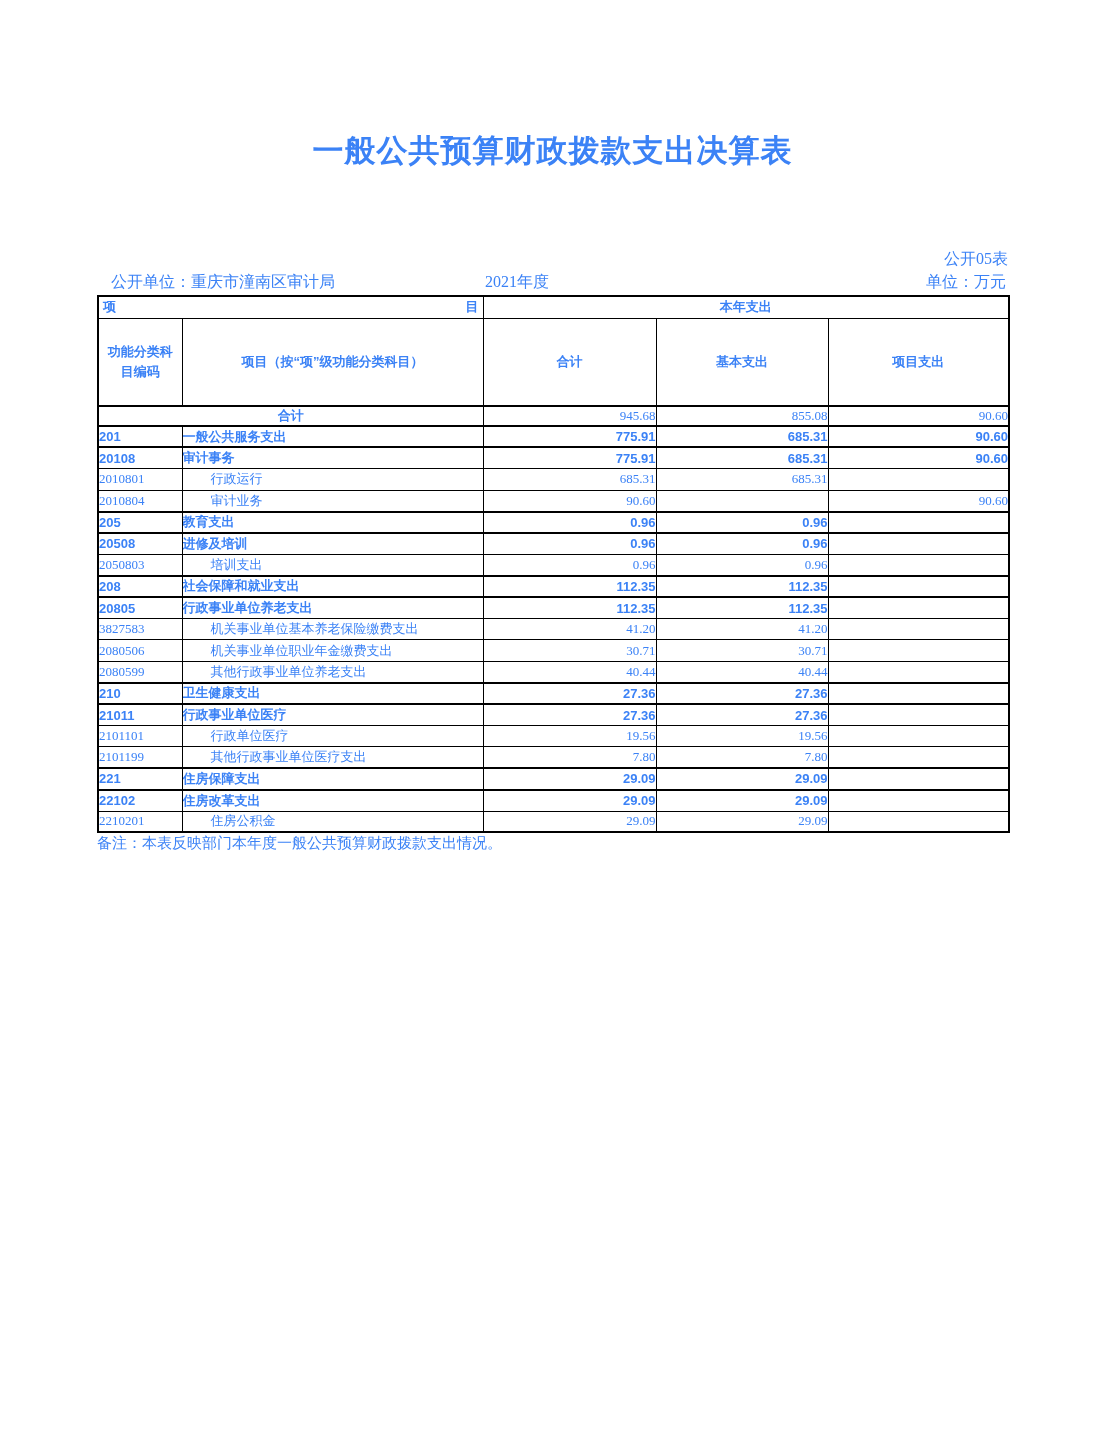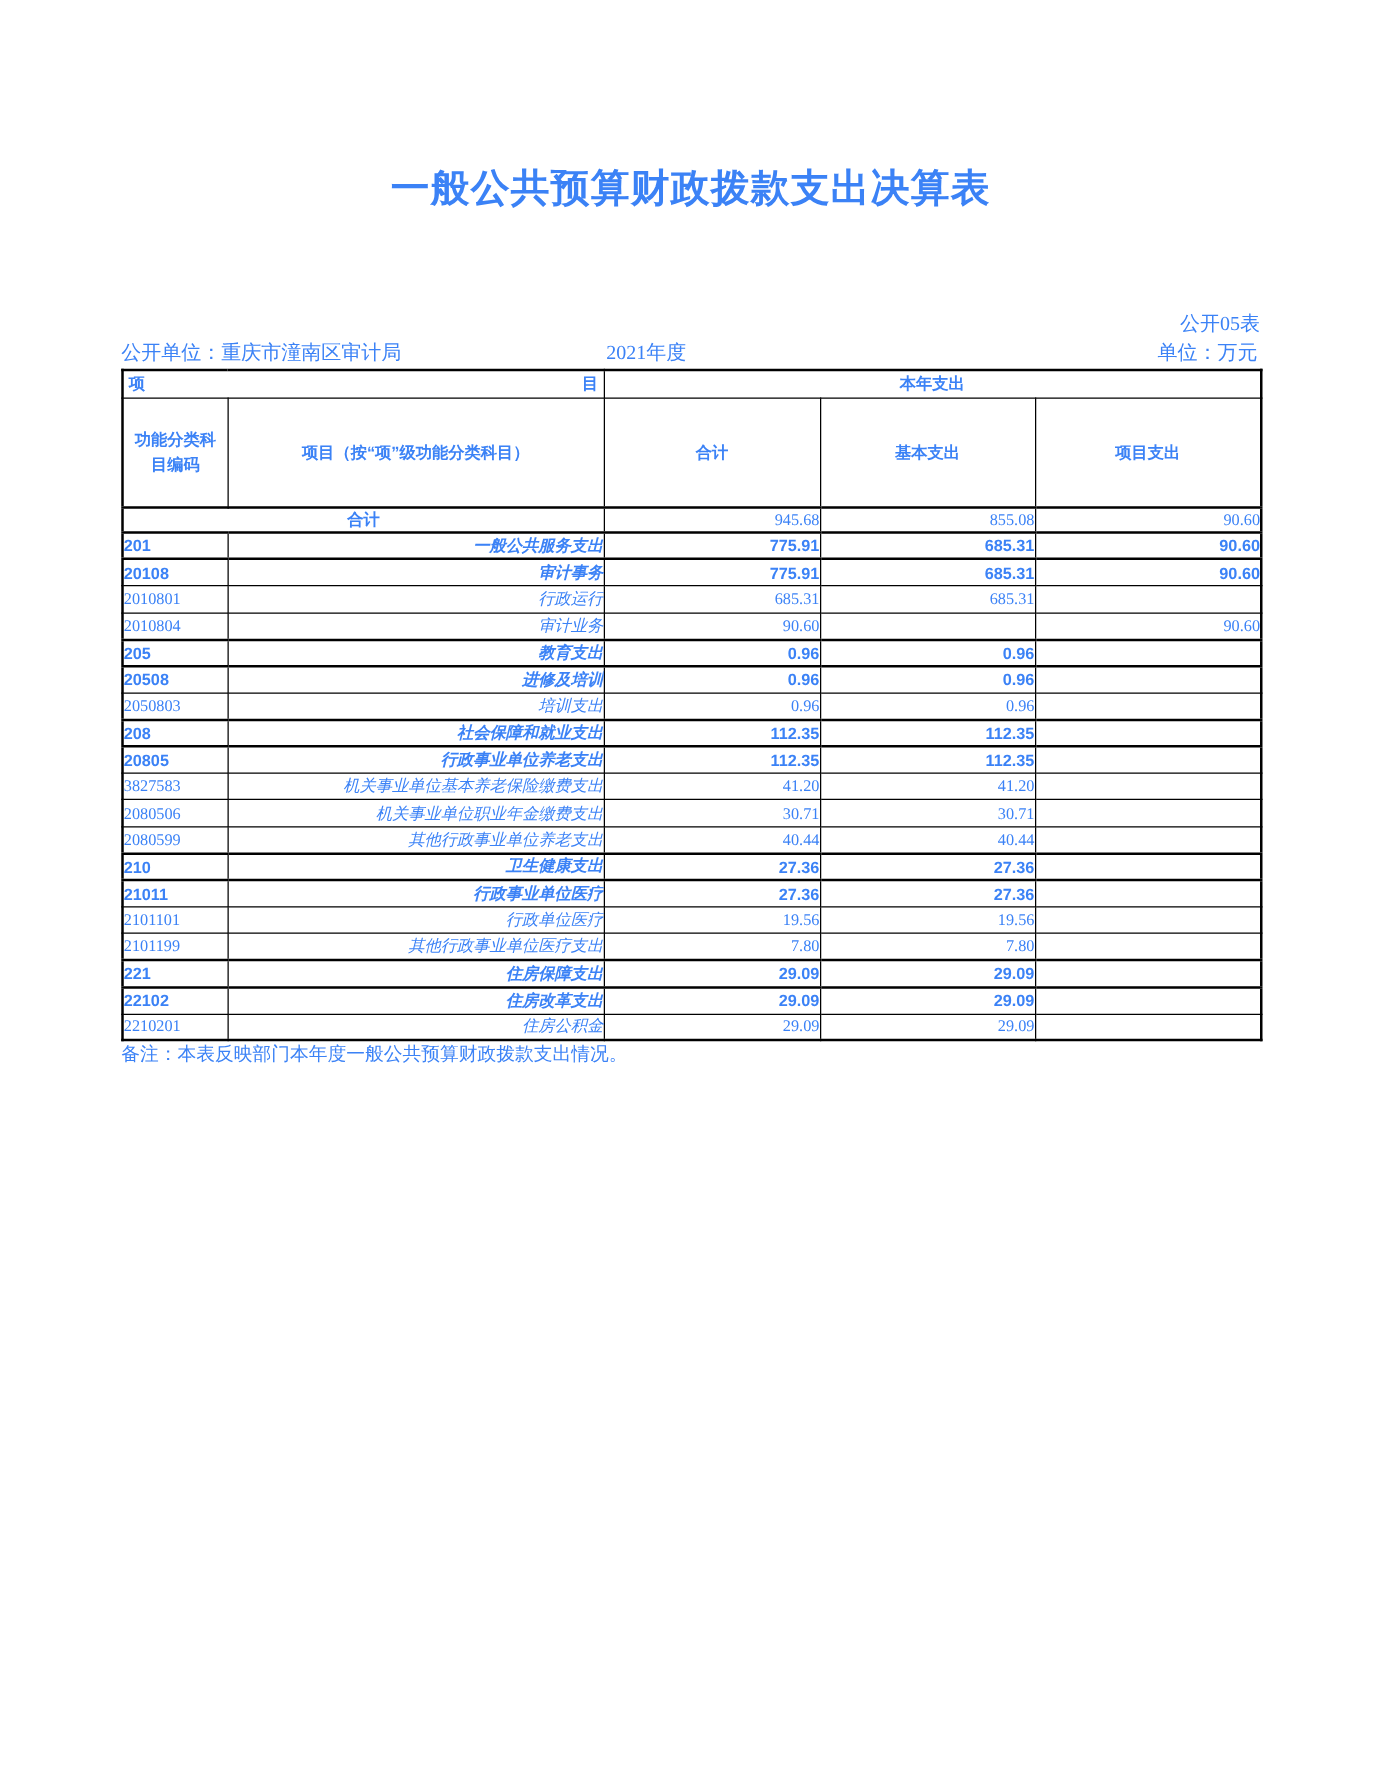--- a/index.html
+++ b/index.html
@@ -6,53 +6,53 @@
   .page{position:relative;width:1105px;height:1430px;background:#ffffff;color:#3b82f6;
         font-family:"Liberation Serif",serif;overflow:hidden;}
 
   .title{position:absolute;top:130px;left:0;width:100%;text-align:center;
          font-family:"Liberation Sans",sans-serif;font-weight:bold;
          font-size:31px;letter-spacing:1px;}
 
   .code-tag{position:absolute;top:249px;right:97px;font-size:16px;}
 
   .info{position:absolute;top:272px;left:97px;width:911px;height:22px;font-size:16px;}
-  .info .publisher{position:absolute;left:0;top:0;}
+  .info .publisher{position:absolute;left:14px;top:0;}
   .info .year{position:absolute;left:388px;top:0;}
   .info .unit{position:absolute;right:2px;top:0;}
 
   table.fin{position:absolute;top:295px;left:97px;width:911px;
             border-collapse:collapse;table-layout:fixed;
             border:2px solid #000;}
   table.fin td{border:1px solid #000;padding:0;overflow:hidden;white-space:nowrap;
                vertical-align:middle;font-size:13px;}
 
   thead td{font-family:"Liberation Sans",sans-serif;font-weight:bold;
            text-align:center;}
   tr.hrow1{height:22px;}
   .spread{display:flex;justify-content:space-between;padding:0 4px;}
   tr.hrow2{height:88px;}
   .code-head-inner{width:70px;margin:0 auto;white-space:normal;word-break:break-all;
                    line-height:1.5;}
 
   tbody tr{height:21.4px;}
   tr.row-total{height:18px;}
   .c-code{text-align:left;padding-left:4px;}
-  .c-name{text-align:right;padding-left:4px;font-style:italic;}
+  .c-name{text-align:left;padding-left:4px;}
   .c-num{text-align:right;padding-right:4px;}
 
   tr.row-total td{border-top:2px solid #000;}
   tr.row-total .c-label{font-family:"Liberation Sans",sans-serif;font-weight:bold;
                         text-align:center;}
   tr.row-total .c-num{font-family:"Liberation Serif",serif;}
 
   tr.row-summary td{font-family:"Liberation Sans",sans-serif;font-weight:bold;
                     border-top:2px solid #000;margin-left:32px;}
   tr.row-detail td{font-family:"Liberation Serif",serif;}
-  tr.row-detail .c-name{padding-left:38px;}
+  tr.row-detail .c-name{padding-left:28px;}
 
   .note{position:absolute;top:834px;left:97px;font-size:15px;}
 </style>
 </head>
 <body>
 
 <div class="page">
 
   <div class="title">一般公共预算财政拨款支出决算表</div>
 

